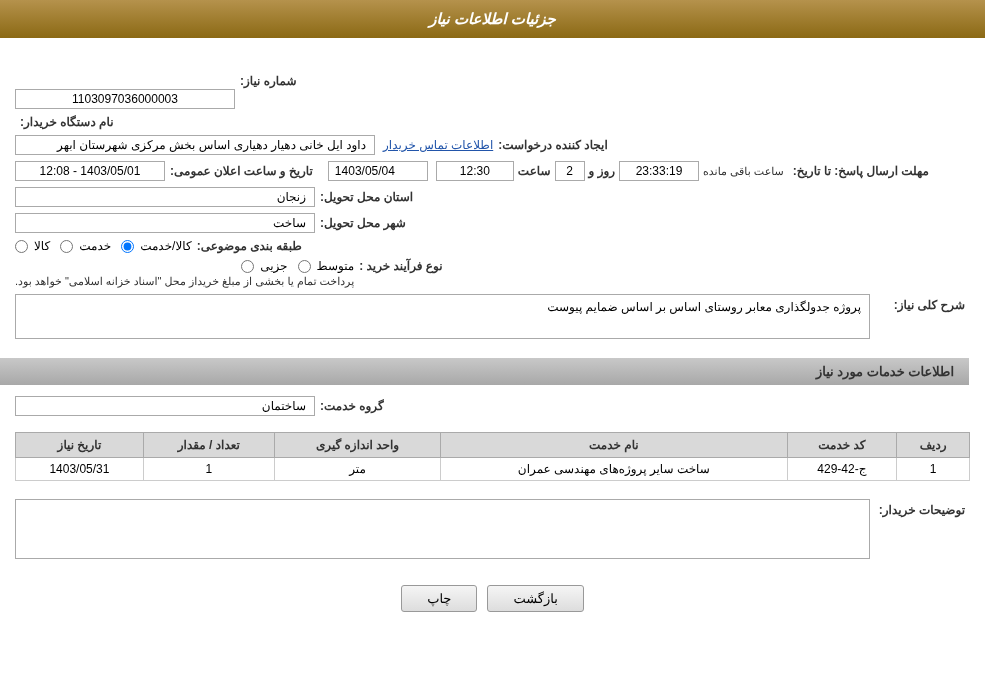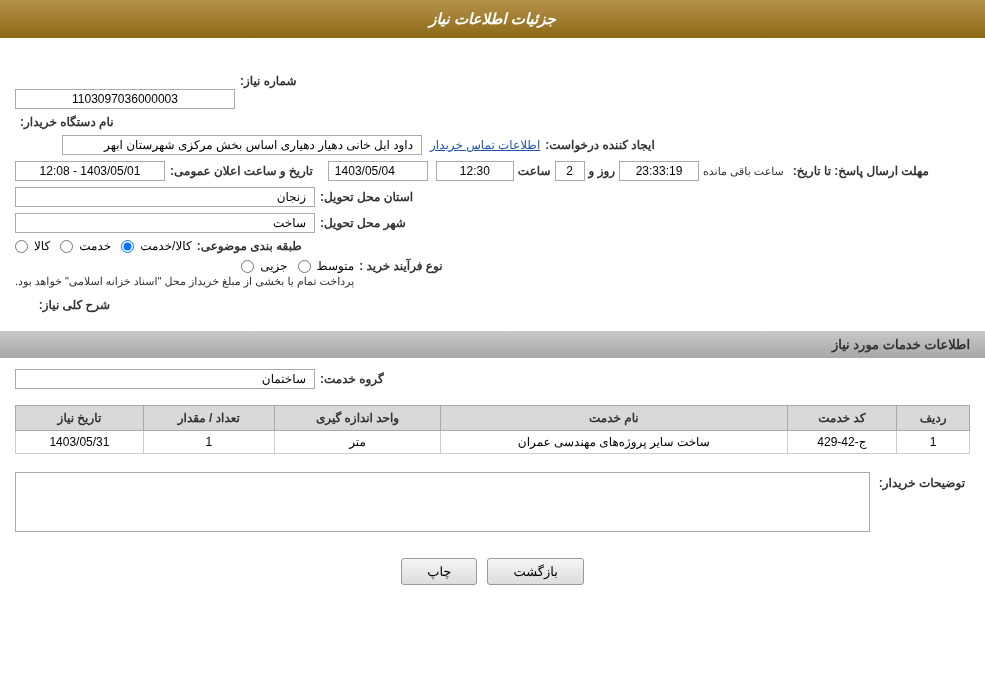--- a/index.html
+++ b/index.html
@@ -70,21 +70,21 @@
       align-items: center;
       gap: 3px;
     }
     .section-header {
       background: linear-gradient(to bottom, #c8c8c8, #a8a8a8);
       color: #333;
       font-weight: bold;
       font-size: 13px;
       padding: 6px 15px;
       text-align: right;
-      margin: 8px 0 6px 0;
+      margin: 8px 16px 6px 0;
     }
     .shrh-row {
       display: flex;
       align-items: flex-start;
       margin-bottom: 6px;
       justify-content: flex-end;
     }
     .table-section {
       padding: 5px 15px;
     }
@@ -144,21 +144,21 @@
       <div class="field-box medium" style="width:220px; text-align:center;">1103097036000003</div>
     </div>
 
     <div class="form-row">
       <span class="label">نام دستگاه خریدار:</span>
     </div>
 
     <div class="form-row">
       <span class="label">ایجاد کننده درخواست:</span>
       <span class="link-text" style="margin-left:8px;">اطلاعات تماس خریدار</span>
-      <div class="field-box" style="width:360px;text-align:right; padding-right:8px;margin-left:47px;">داود ایل خانی دهیار دهیاری اساس بخش مرکزی شهرستان ابهر</div>
+      <div class="field-box" style="width:360px;text-align:right; padding-right:8px;">داود ایل خانی دهیار دهیاری اساس بخش مرکزی شهرستان ابهر</div>
     </div>
 
     <div class="form-row">
       <span class="label">مهلت ارسال پاسخ: تا تاریخ:</span>
       <span class="remaining-label" style="margin:0 4px;">ساعت باقی مانده</span>
       <div class="field-box" style="width:80px; text-align:center;">23:33:19</div>
       <span class="label" style="margin:0 4px;">روز و</span>
       <div class="field-box" style="width:30px; text-align:center;">2</div>
       <span class="label" style="margin:0 4px;">ساعت</span>
       <div class="field-box" style="width:78px; text-align:center;">12:30</div>
@@ -207,20 +207,23 @@
             <span>جزیی</span>
             <input type="radio" name="farayand" style="margin-right: 3px;">
           </div>
         </div>
         <div style="font-size:11px; color:#333; margin-top:2px; direction:rtl;">پرداخت تمام یا بخشی از مبلغ خریداز محل "اسناد خزانه اسلامی" خواهد بود.</div>
       </div>
     </div>
 
     <div class="shrh-row" style="margin-top:6px;">
       <span class="label" style="min-width:90px; padding-top:4px;">شرح کلی نیاز:</span>
+      <div style="flex:1;">
+        <div class="field-box" style="width:100%; min-height:45px; text-align:right; padding:5px 8px; direction:rtl;">پروژه جدولگذاری معابر روستای اساس بر اساس ضمایم پیوست</div>
+      </div>
     </div>
   </div>
 
   <div class="section-header">اطلاعات خدمات مورد نیاز</div>
 
   <div class="section">
 
     <div class="form-row">
       <span class="label">گروه خدمت:</span>
       <div class="field-box" style="width:300px; text-align:right; padding-right:8px;">ساختمان</div>

